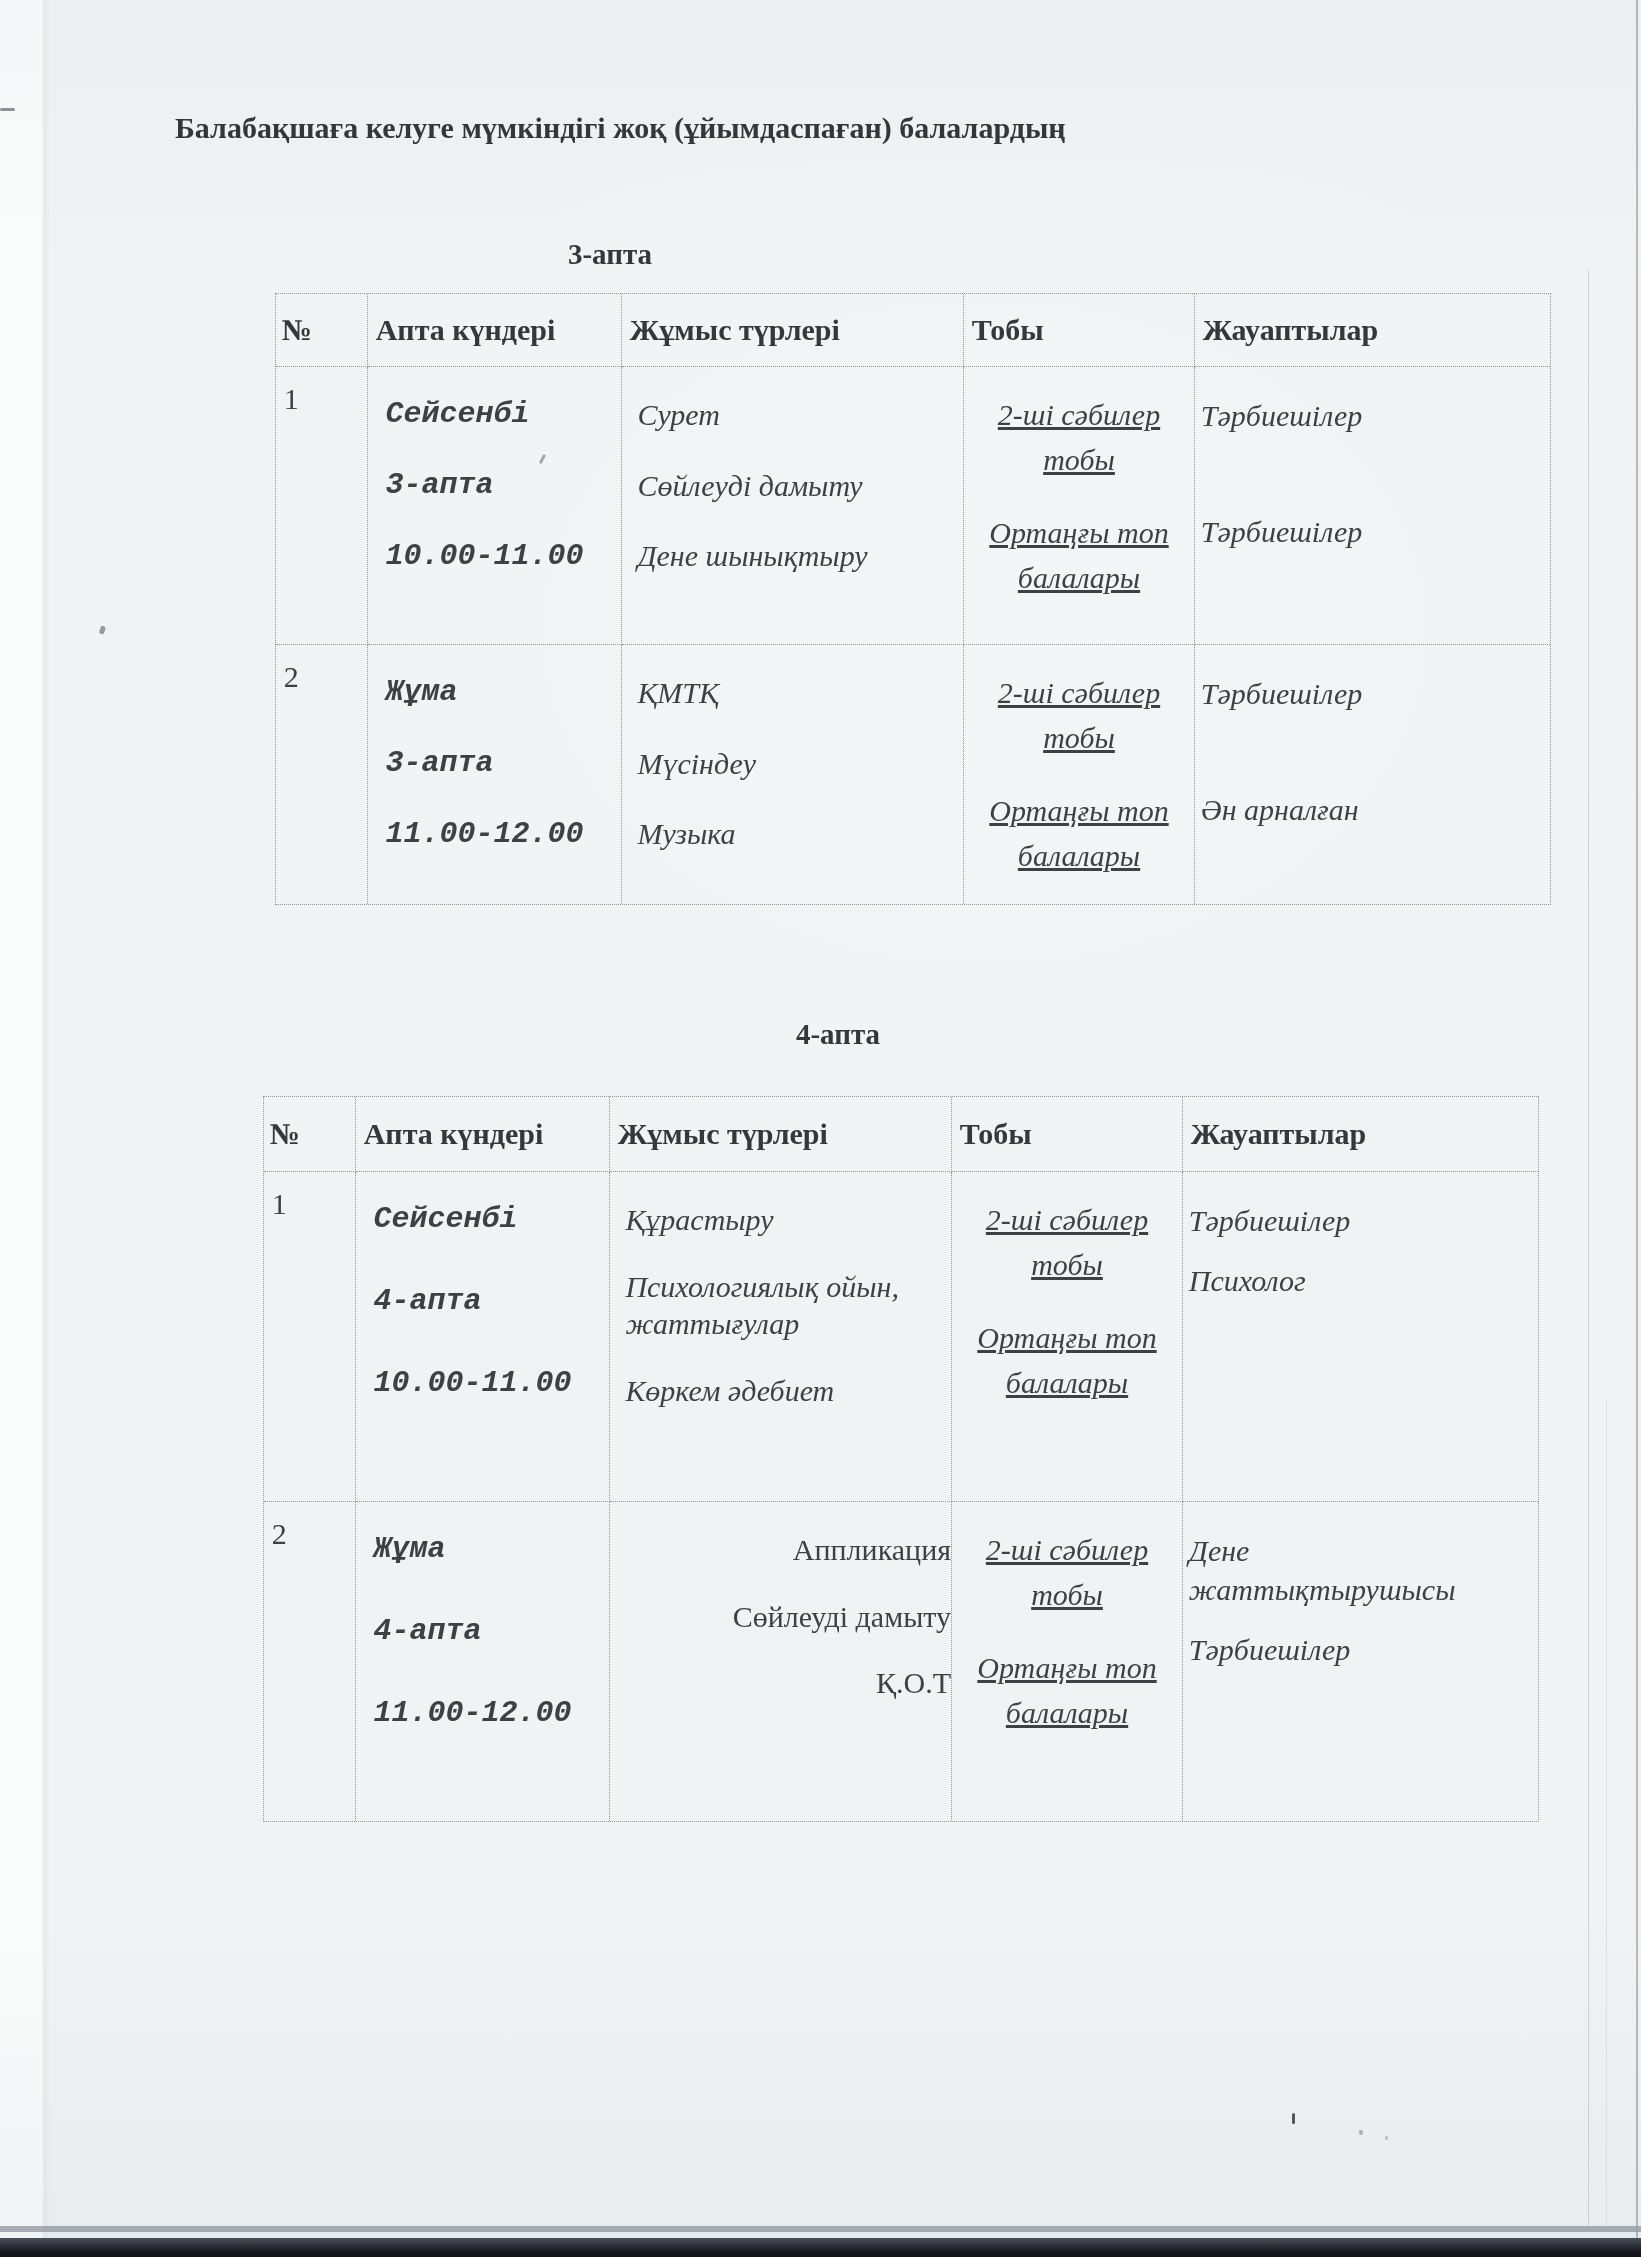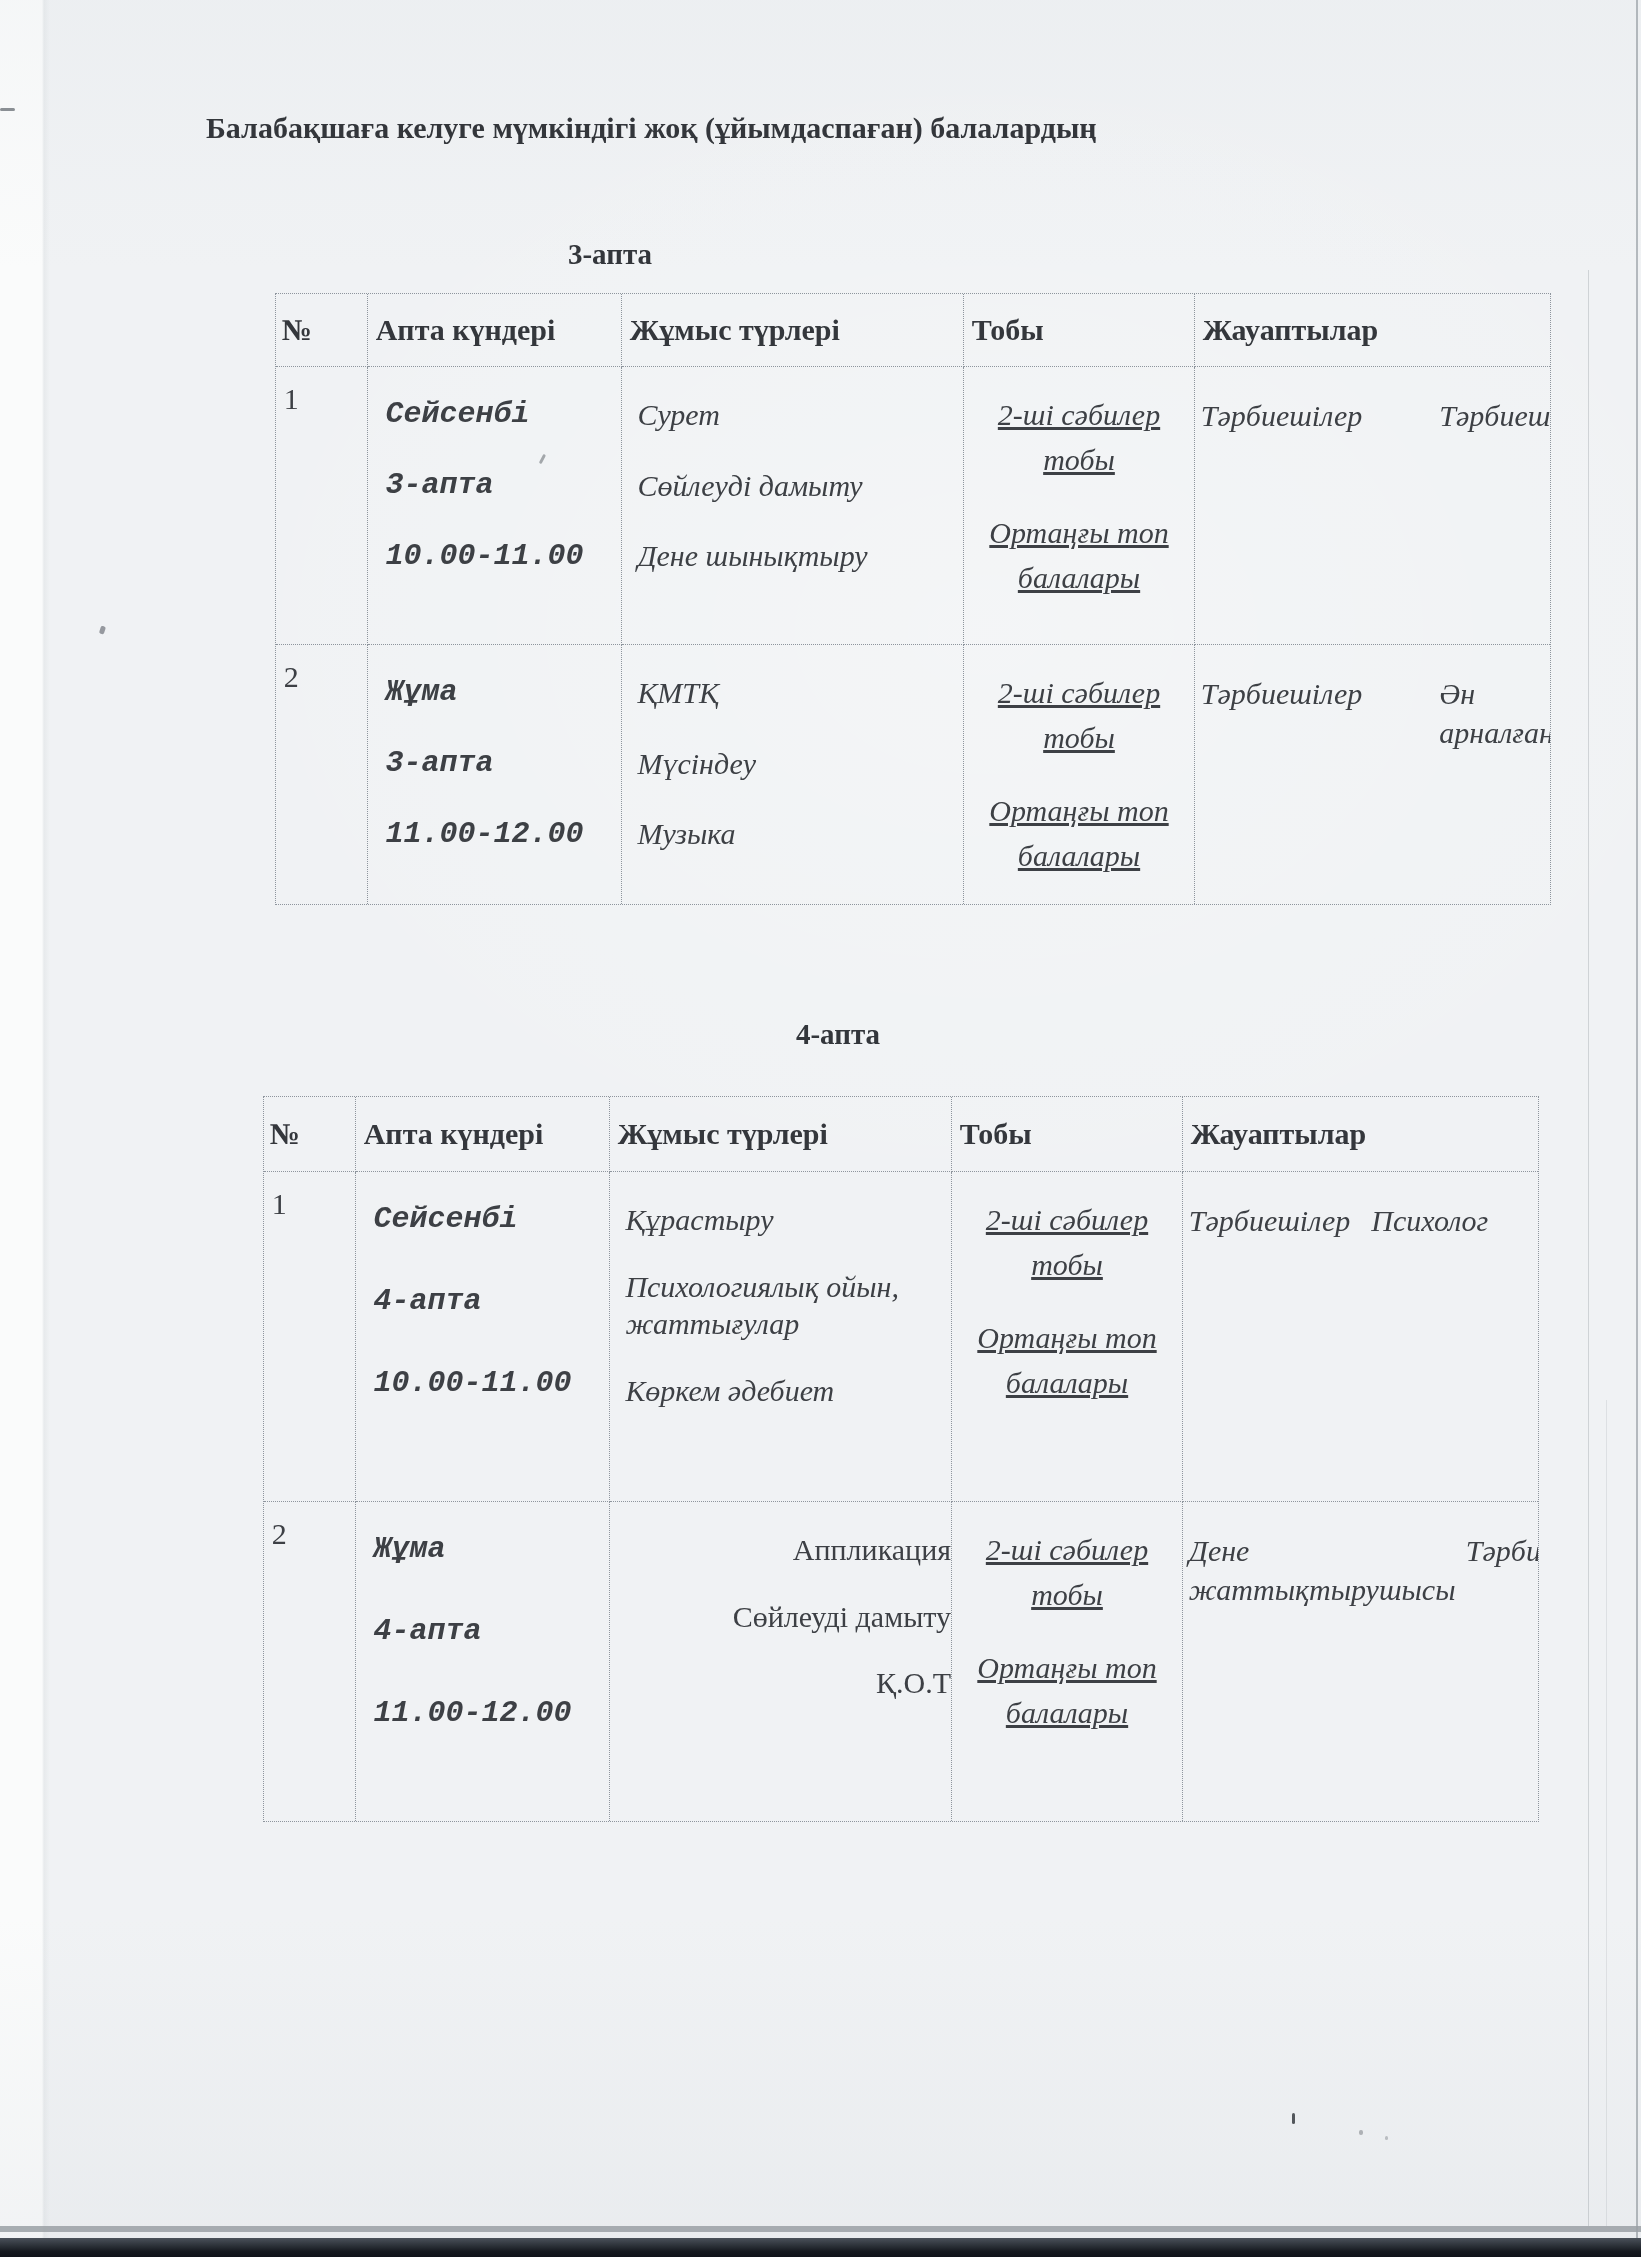--- a/index.html
+++ b/index.html
@@ -30,21 +30,21 @@
   .s3{left:1636px;top:0;height:2257px;width:1.9px;background:rgba(70,80,90,0.35);}
   .speck{position:absolute;background:#6f747a;border-radius:1.9px;}
   .sp1{left:0;top:108px;width:15.4px;height:2.9px;background:#8a8f94;}
   .sp2{left:100px;top:626px;width:4.8px;height:7.7px;transform:rotate(18deg);opacity:.7;}
   .sp3{left:541px;top:454px;width:2.9px;height:9.7px;transform:rotate(28deg);opacity:.6;}
   .sp4{left:1292px;top:2113px;width:2.9px;height:10.6px;background:#53575c;}
   .sp5{left:1359px;top:2130px;width:3.9px;height:4.8px;opacity:.5;}
   .sp6{left:1385px;top:2136px;width:2.9px;height:3.9px;opacity:.4;}
 
   
-  .doc-title{position:absolute;left:206px;top:106px;width:908px;
+  .doc-title{position:absolute;left:175px;top:106px;width:908px;
     font-weight:bold;font-size:30px;line-height:44px;color:#33363b;}
   .sec-title{position:absolute;width:212px;text-align:center;
     font-weight:bold;font-size:29px;color:#33363b;}
   .st1{left:504px;top:238px;}
   .st2{left:732px;top:1018px;}
 
   
   .table{position:absolute;display:grid;
     grid-template-columns:92px 254px 342px 231px 355px;
     border:1px dotted var(--line);}
@@ -61,21 +61,21 @@
   .day{padding:29px 0 0 17.4px;}
   .dline{font-size:30px;font-weight:bold;font-style:italic;line-height:1.2;margin-bottom:35px;font-family:Liberation Mono, monospace;}
   .work{padding:29px 0 0 15.4px;}
   .wline{font-size:30px;font-style:italic;line-height:1.25;margin-bottom:33px;}
   .t2 .dline{margin-bottom:46px;}
   .t2 .wline{margin-bottom:29px;}
   .upright .wline{font-style:normal;text-align:right;}
   .group{padding:25px 9.7px 0 9.7px;display:flex;flex-direction:column;align-items:center;
     gap:28px;text-align:center;text-decoration:underline;}
   .gblock{font-size:30px;font-style:italic;line-height:1.5;max-width:208px;}
-  .resp{padding:29px 3.9px 0 5.8px;display:flex;}
+  .resp{padding:29px 3.9px 0 5.8px;display:flex;flex-direction:column;}
   .t1 .resp{gap:77px;}
   .t2 .resp{gap:21px;}
   .rblock{font-size:30px;font-style:italic;line-height:1.3;max-width:256px;}
 </style>
 </head>
 <body>
 
 <div class="canvas">
   <div class="left-strip"></div>
   <div class="paper-tint"></div>

